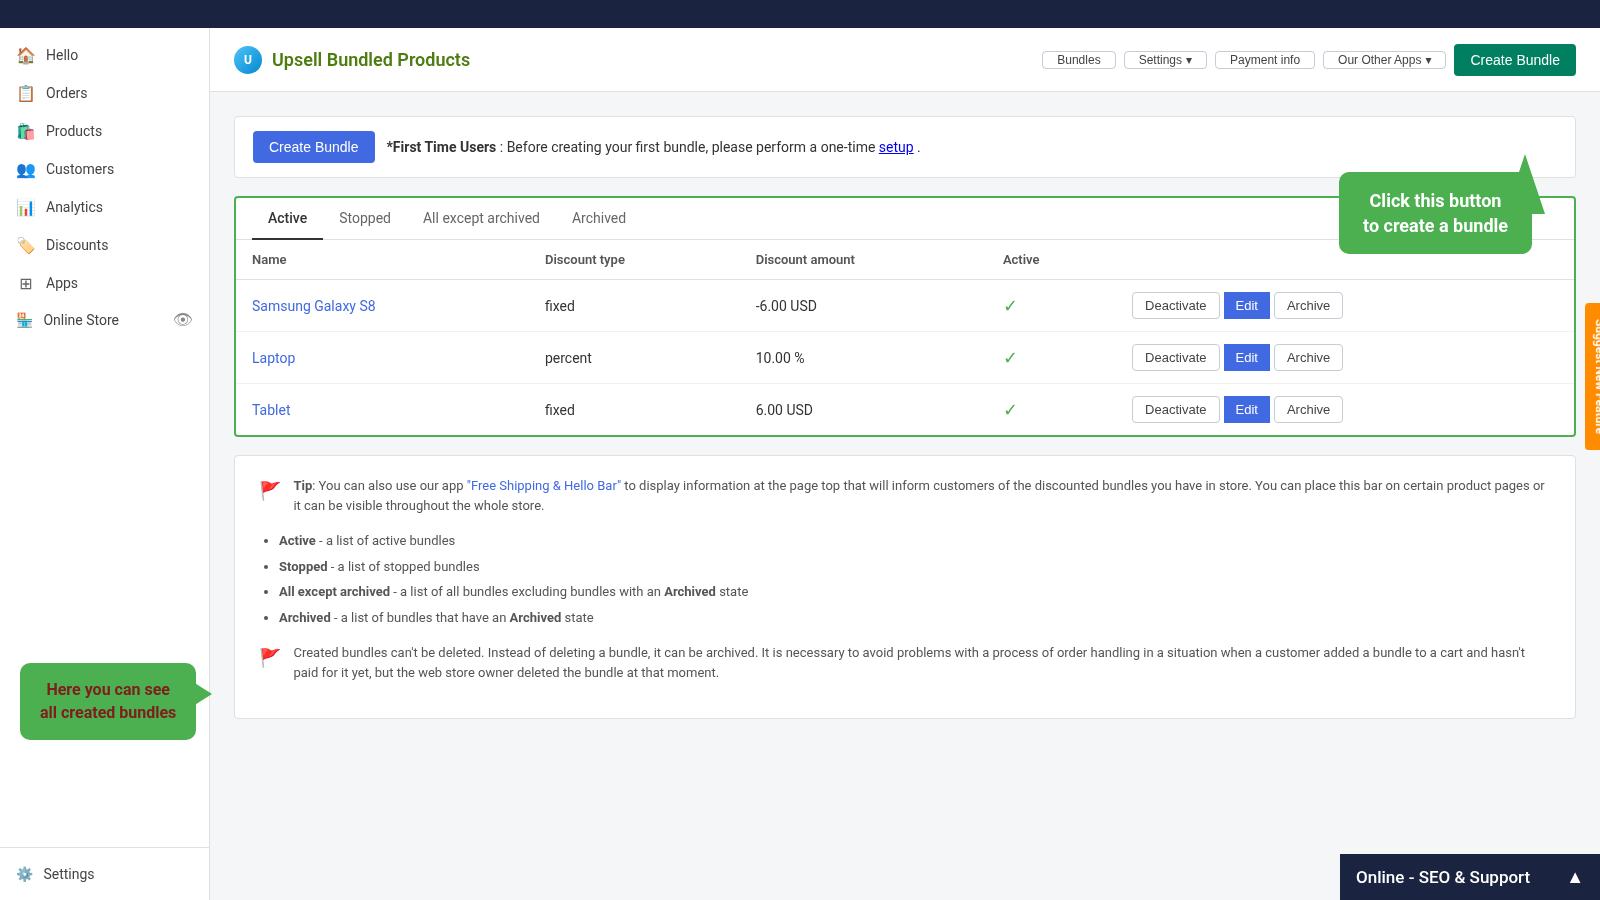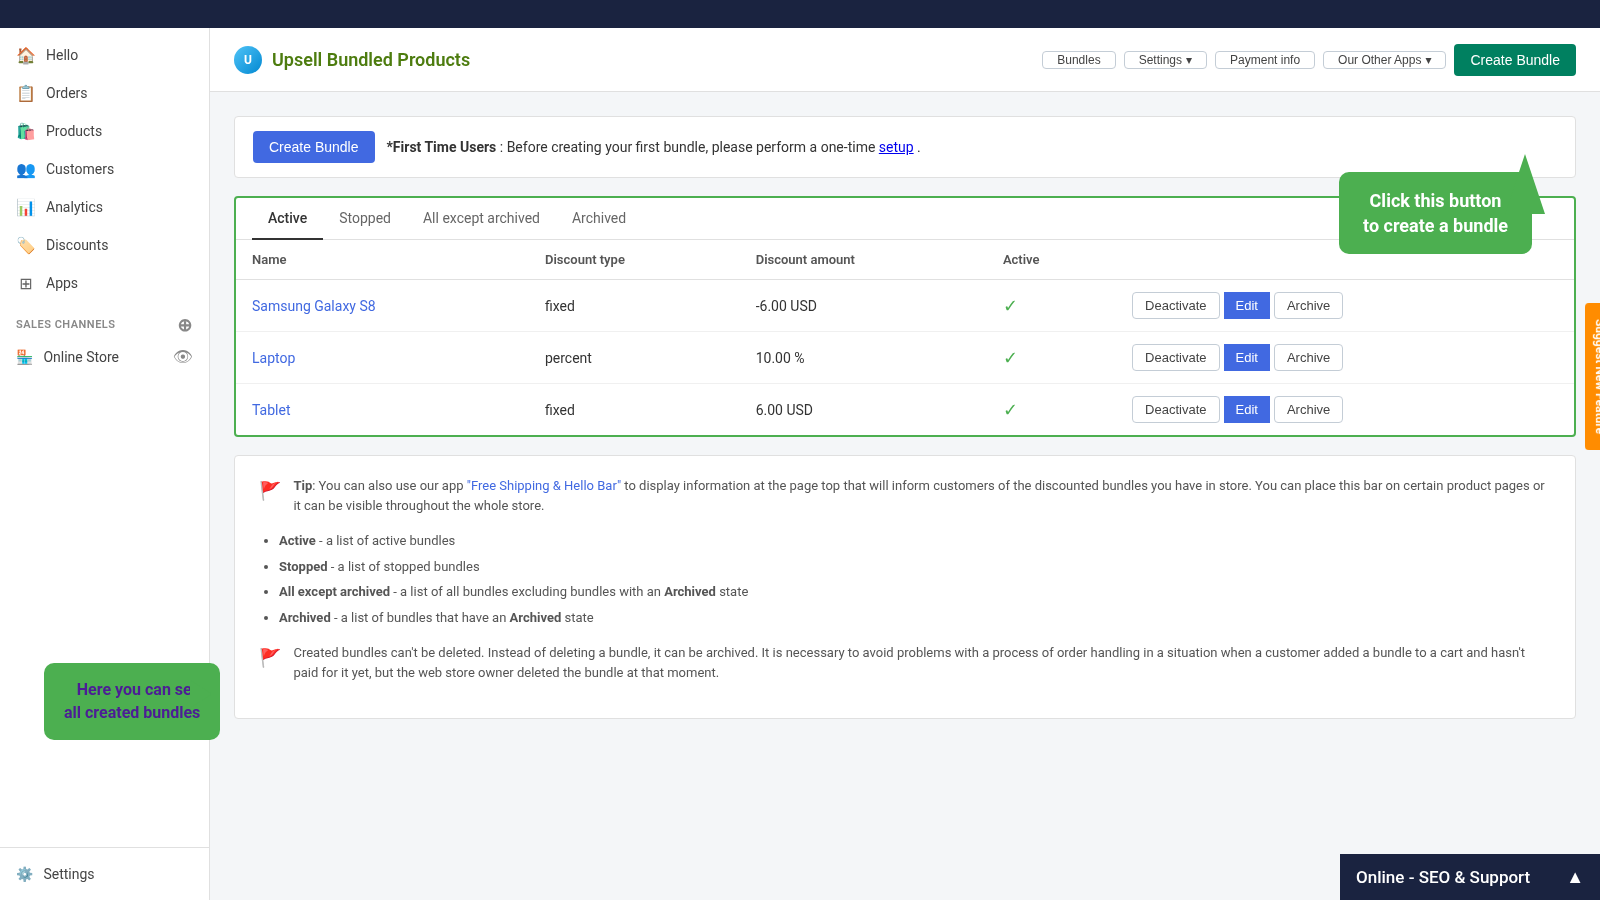--- a/index.html
+++ b/index.html
@@ -65,21 +65,21 @@
     .tip-row { display: flex; gap: 12px; margin-bottom: 16px; font-size: 13px; color: #555; line-height: 1.5; }
     .flag-icon { color: #2196f3; font-size: 18px; flex-shrink: 0; margin-top: 1px; }
     .tip-row a { color: #4169e1; text-decoration: none; }
     .bullet-list { list-style: disc; padding-left: 20px; margin: 15px 0 16px; }
     .bullet-list li { margin-bottom: 6px; font-size: 13px; color: #555; line-height: 1.5; }
 
     
     .callout-bundle { position: absolute; top: 80px; right: 68px; background: #4caf50; color: white; padding: 16px 24px; border-radius: 10px; font-size: 18px; font-weight: 700; text-align: center; line-height: 1.4; z-index: 10; max-width: 240px; }
 
     
-    .callout-here { position: fixed; left: 20px; bottom: 160px; background: #4caf50; color: #4c1d95; padding: 16px 20px; border-radius: 10px; font-size: 16px; font-weight: 700; text-align: right; line-height: 1.4; z-index: 100; max-width: 200px; margin-left: 24px; }
+    .callout-here { position: fixed; left: 20px; bottom: 160px; background: #4caf50; color: #7f1d1d; padding: 16px 20px; border-radius: 10px; font-size: 16px; font-weight: 700; text-align: center; line-height: 1.4; z-index: 100; max-width: 200px; }
     .callout-here-arrow { position: fixed; left: 190px; bottom: 192px; z-index: 100; }
     .callout-here-arrow::before { content: ''; display: block; width: 0; height: 0; border-top: 14px solid transparent; border-bottom: 14px solid transparent; border-left: 22px solid #4caf50; }
 
     
     .suggest-tab { position: fixed; right: 0; top: 50%; transform: translateY(-50%) rotate(90deg); transform-origin: right center; background: #ff8c00; color: white; padding: 8px 16px; font-size: 12px; font-weight: 600; cursor: pointer; border-radius: 0 0 4px 4px; z-index: 200; white-space: nowrap; }
 
     
     .chat-widget { position: fixed; bottom: 0; right: 0; width: 260px; background: #1a2340; color: white; padding: 12px 16px; display: flex; align-items: center; justify-content: space-between; cursor: pointer; z-index: 200; }
     .chat-widget-title { font-size: 17px; font-weight: 500; }
     .chat-widget-icon { font-size: 18px; }
@@ -115,24 +115,20 @@
       </div>
       <div class="sidebar-item">
         <span class="icon">🏷️</span>
         <span>Discounts</span>
       </div>
       <div class="sidebar-item">
         <span class="icon">⊞</span>
         <span>Apps</span>
       </div>
 
-      <div class="sidebar-section-title">
-        <span>SALES CHANNELS</span>
-        <span class="add-icon">⊕</span>
-      </div>
       <div class="sidebar-store-item">
         <div class="sidebar-store-left">
           <span class="icon">🏪</span>
           <span>Online Store</span>
         </div>
         <span class="sidebar-store-eye">👁</span>
       </div>
     </nav>
     <div class="sidebar-bottom">
       <div class="sidebar-settings">

